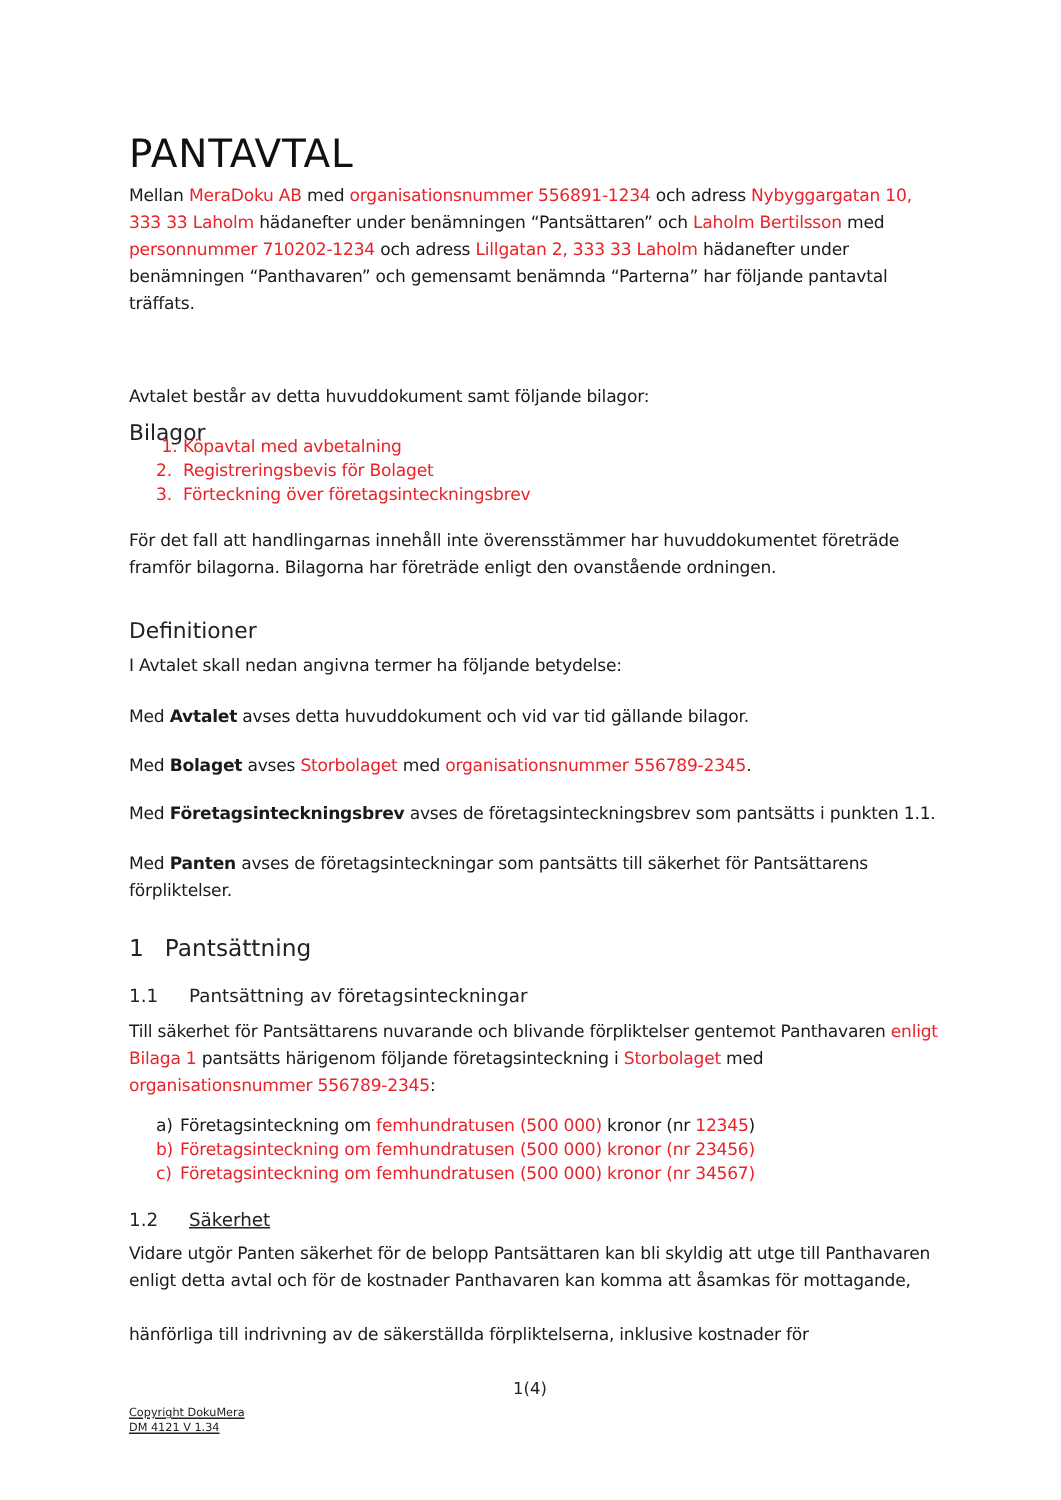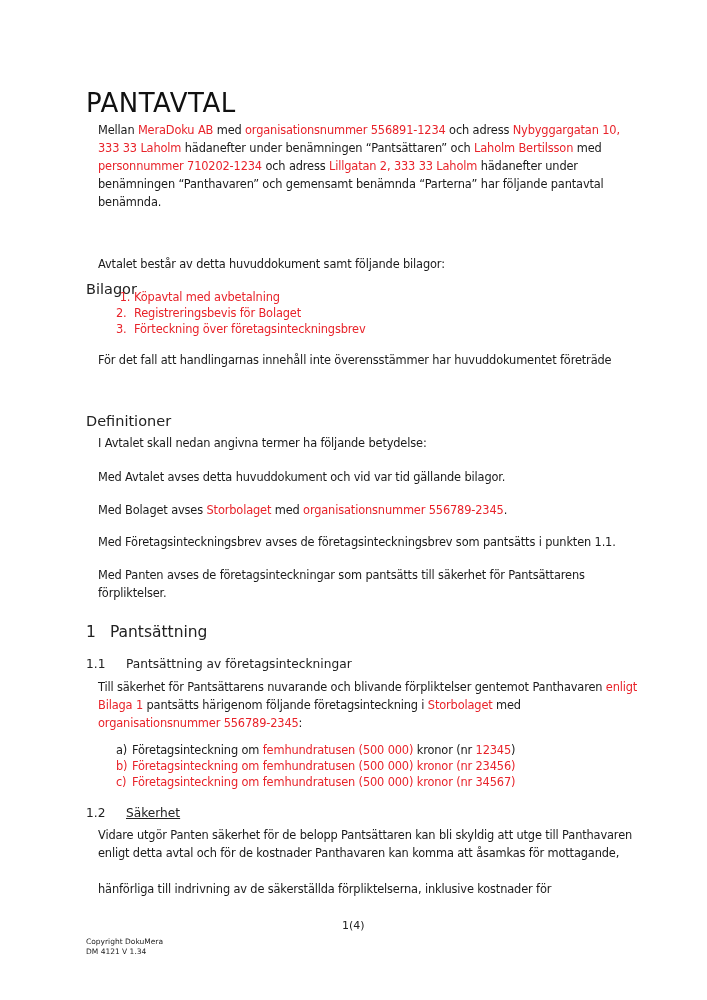--- a/index.html
+++ b/index.html
@@ -4,57 +4,58 @@
 <style>
   html, body { margin: 0; padding: 0; }
   body {
     width: 707px; height: 1000px; background: #ffffff;
     position: relative; overflow: hidden;
     font-family: "DejaVu Sans", sans-serif;
     color: #1a1a1a;
   }
   .page { position: absolute; left: 0; top: 0; width: 586px; height: 1000px; }
   .abs { position: absolute; left: 86px; white-space: nowrap; }
-  .body-text { font-size: 11.4px; line-height: 18px; letter-spacing: -0.15px; margin-left: 12px; }
+  .body-text { font-size: 11.4px; line-height: 18px; letter-spacing: -0.15px; }
   .red { color: #e8232a; }
-  b { font-weight: normal; }
+  b { font-weight: bold; }
   .title { font-size: 26px; letter-spacing: 0.5px; top: 88px; font-weight: normal; color: #111; }
   .h2 { font-size: 14.5px; color: #222; }
   .h1num { font-size: 15.5px; color: #222; }
   .h3 { font-size: 12.2px; color: #222; }
   .list-item { position: absolute; left: 104px; white-space: nowrap; }
   .list-item .num { display: inline-block; width: 18px; }
-  .footer-small { font-size: 7.5px; line-height: 10px; color: #222; }
+  .footer-small { font-size: 7.5px; line-height: 10px; color: #222; text-decoration: underline; }
   .pagenum { position: absolute; left: 342px; top: 919px; font-size: 11px; color: #222; }
 </style>
 </head>
 <body>
 
 <div class="page">
 
   <div class="abs title">PANTAVTAL</div>
 
   <div id="intro">
       <div class="abs body-text" style="top: 121px;"><span>Mellan </span><span class="red">MeraDoku AB</span><span> med </span><span class="red">organisationsnummer 556891-1234</span><span> och adress </span><span class="red">Nybyggargatan 10,</span></div>
       <div class="abs body-text" style="top: 139px;"><span class="red">333 33 Laholm</span><span> hädanefter under benämningen “Pantsättaren” och </span><span class="red">Laholm Bertilsson</span><span> med</span></div>
       <div class="abs body-text" style="top: 157px;"><span class="red">personnummer 710202-1234</span><span> och adress </span><span class="red">Lillgatan 2, 333 33 Laholm</span><span> hädanefter under</span></div>
       <div class="abs body-text" style="top: 175px;"><span>benämningen “Panthavaren” och gemensamt benämnda “Parterna” har följande pantavtal</span></div>
-      <div class="abs body-text" style="top: 193px;"><span>benämnda.</span></div>
+      <div class="abs body-text" style="top: 193px;"><span>träffats.</span></div>
     </div>
 
   <div class="abs h2" style="top:234px;margin-top:47px;">Bilagor</div>
   <div class="abs body-text" style="top:255px;">Avtalet består av detta huvuddokument samt följande bilagor:</div>
 
   <div id="bilagor-list">
       <div class="list-item body-text red" style="top: 288px; text-align: center;"><span class="num">1.</span><span>Köpavtal med avbetalning</span></div>
       <div class="list-item body-text red" style="top: 304px;"><span class="num">2.</span><span>Registreringsbevis för Bolaget</span></div>
       <div class="list-item body-text red" style="top: 320px;"><span class="num">3.</span><span>Förteckning över företagsinteckningsbrev</span></div>
     </div>
 
   <div class="abs body-text" style="top:351px;">För det fall att handlingarnas innehåll inte överensstämmer har huvuddokumentet företräde</div>
+  <div class="abs body-text" style="top:369px;">framför bilagorna. Bilagorna har företräde enligt den ovanstående ordningen.</div>
 
   <div class="abs h2" style="top:413px;">Definitioner</div>
   <div class="abs body-text" style="top:434px;">I Avtalet skall nedan angivna termer ha följande betydelse:</div>
 
   <div id="defs">
       <div class="abs body-text" style="top: 468px;"><span>Med </span><b>Avtalet</b><span> avses detta huvuddokument och vid var tid gällande bilagor.</span></div>
       <div class="abs body-text" style="top: 501px;"><span>Med </span><b>Bolaget</b><span> avses </span><span class="red">Storbolaget</span><span> med </span><span class="red">organisationsnummer 556789-2345</span><span>.</span></div>
       <div class="abs body-text" style="top: 533px;"><span>Med </span><b>Företagsinteckningsbrev</b><span> avses de företagsinteckningsbrev som pantsätts i punkten 1.1.</span></div>
       <div class="abs body-text" style="top: 566px;"><span>Med </span><b>Panten</b><span> avses de företagsinteckningar som pantsätts till säkerhet för Pantsättarens</span></div>
       <div class="abs body-text" style="top: 584px;"><span>förpliktelser.</span></div>

